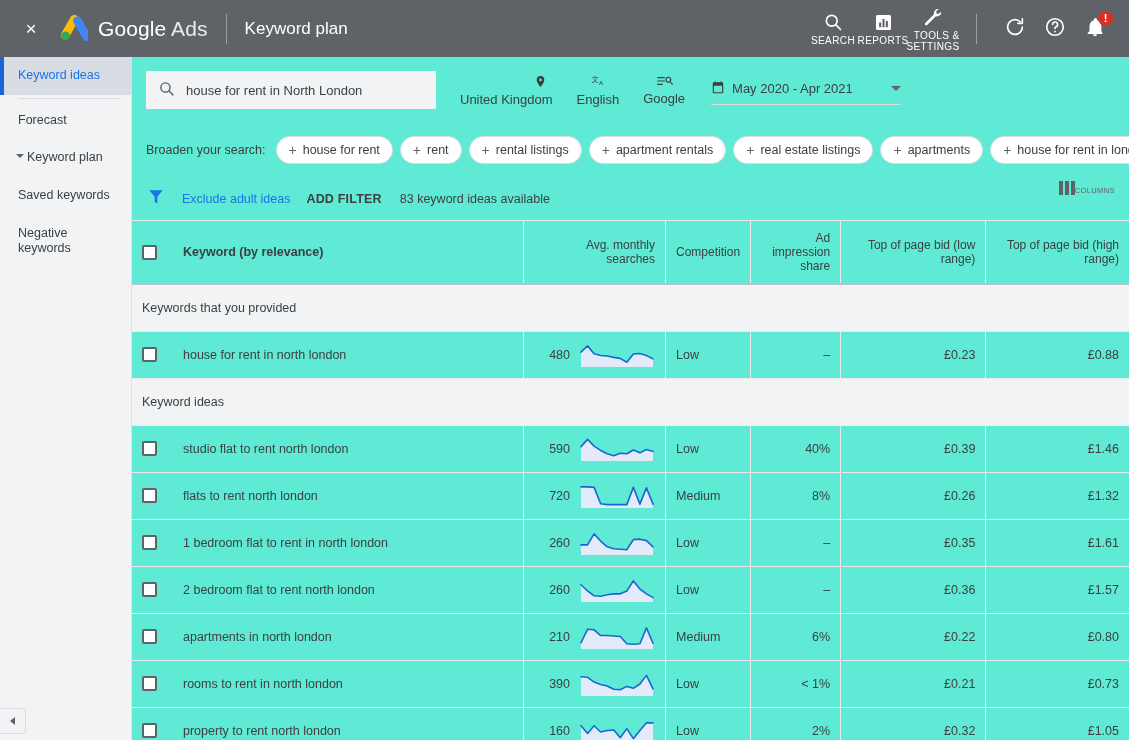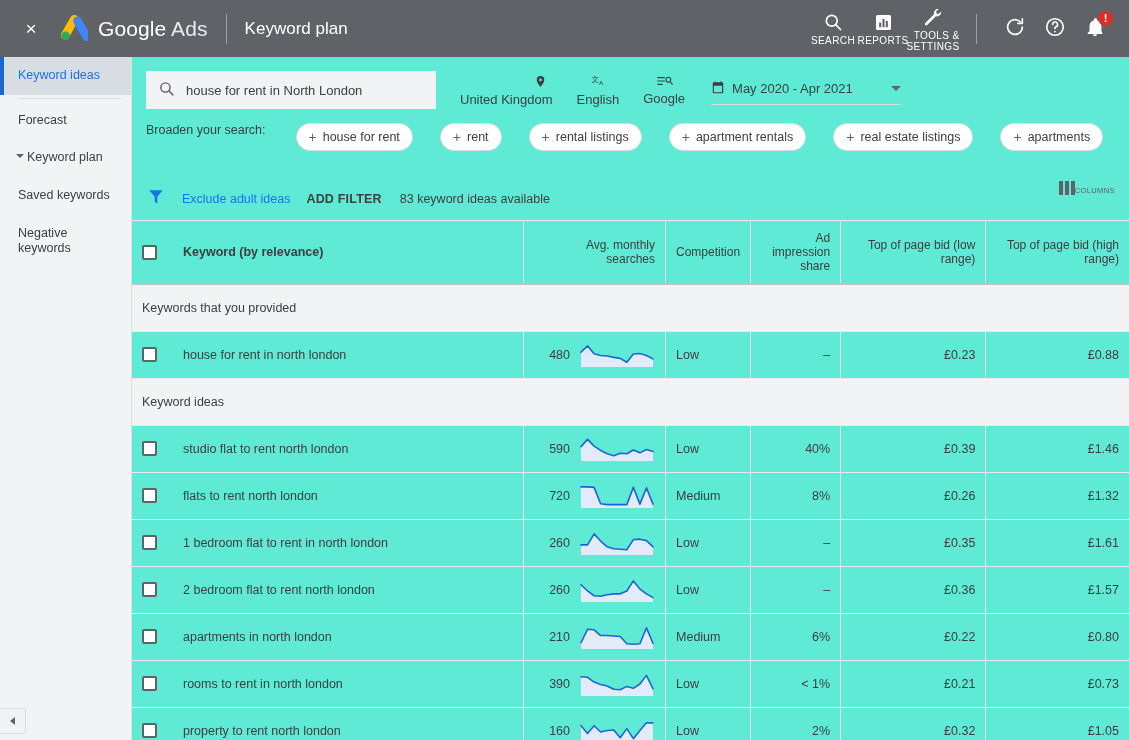--- a/index.html
+++ b/index.html
@@ -164,25 +164,24 @@
   .dd-arrow {
     width: 0; height: 0;
     border-left: 5px solid transparent;
     border-right: 5px solid transparent;
     border-top: 5px solid #5f6368;
     margin-left: 22px;
   }
 
   
   .broadenrow {
-    display: flex; align-items: flex-start;
+    display: flex; align-items: center;
     padding: 0 10px 0 14px;
     height: 54px;
     white-space: nowrap;
-    gap: 20px;
   }
   .broaden-label { font-size: 12.5px; color: #3c4043; margin-right: 10px; }
   .chip {
     display: inline-flex; align-items: center;
     height: 28px;
     border: 1px solid #dadce0;
     border-radius: 15px;
     padding: 0 12px;
     margin-right: 7px;
     font-size: 12.5px;

